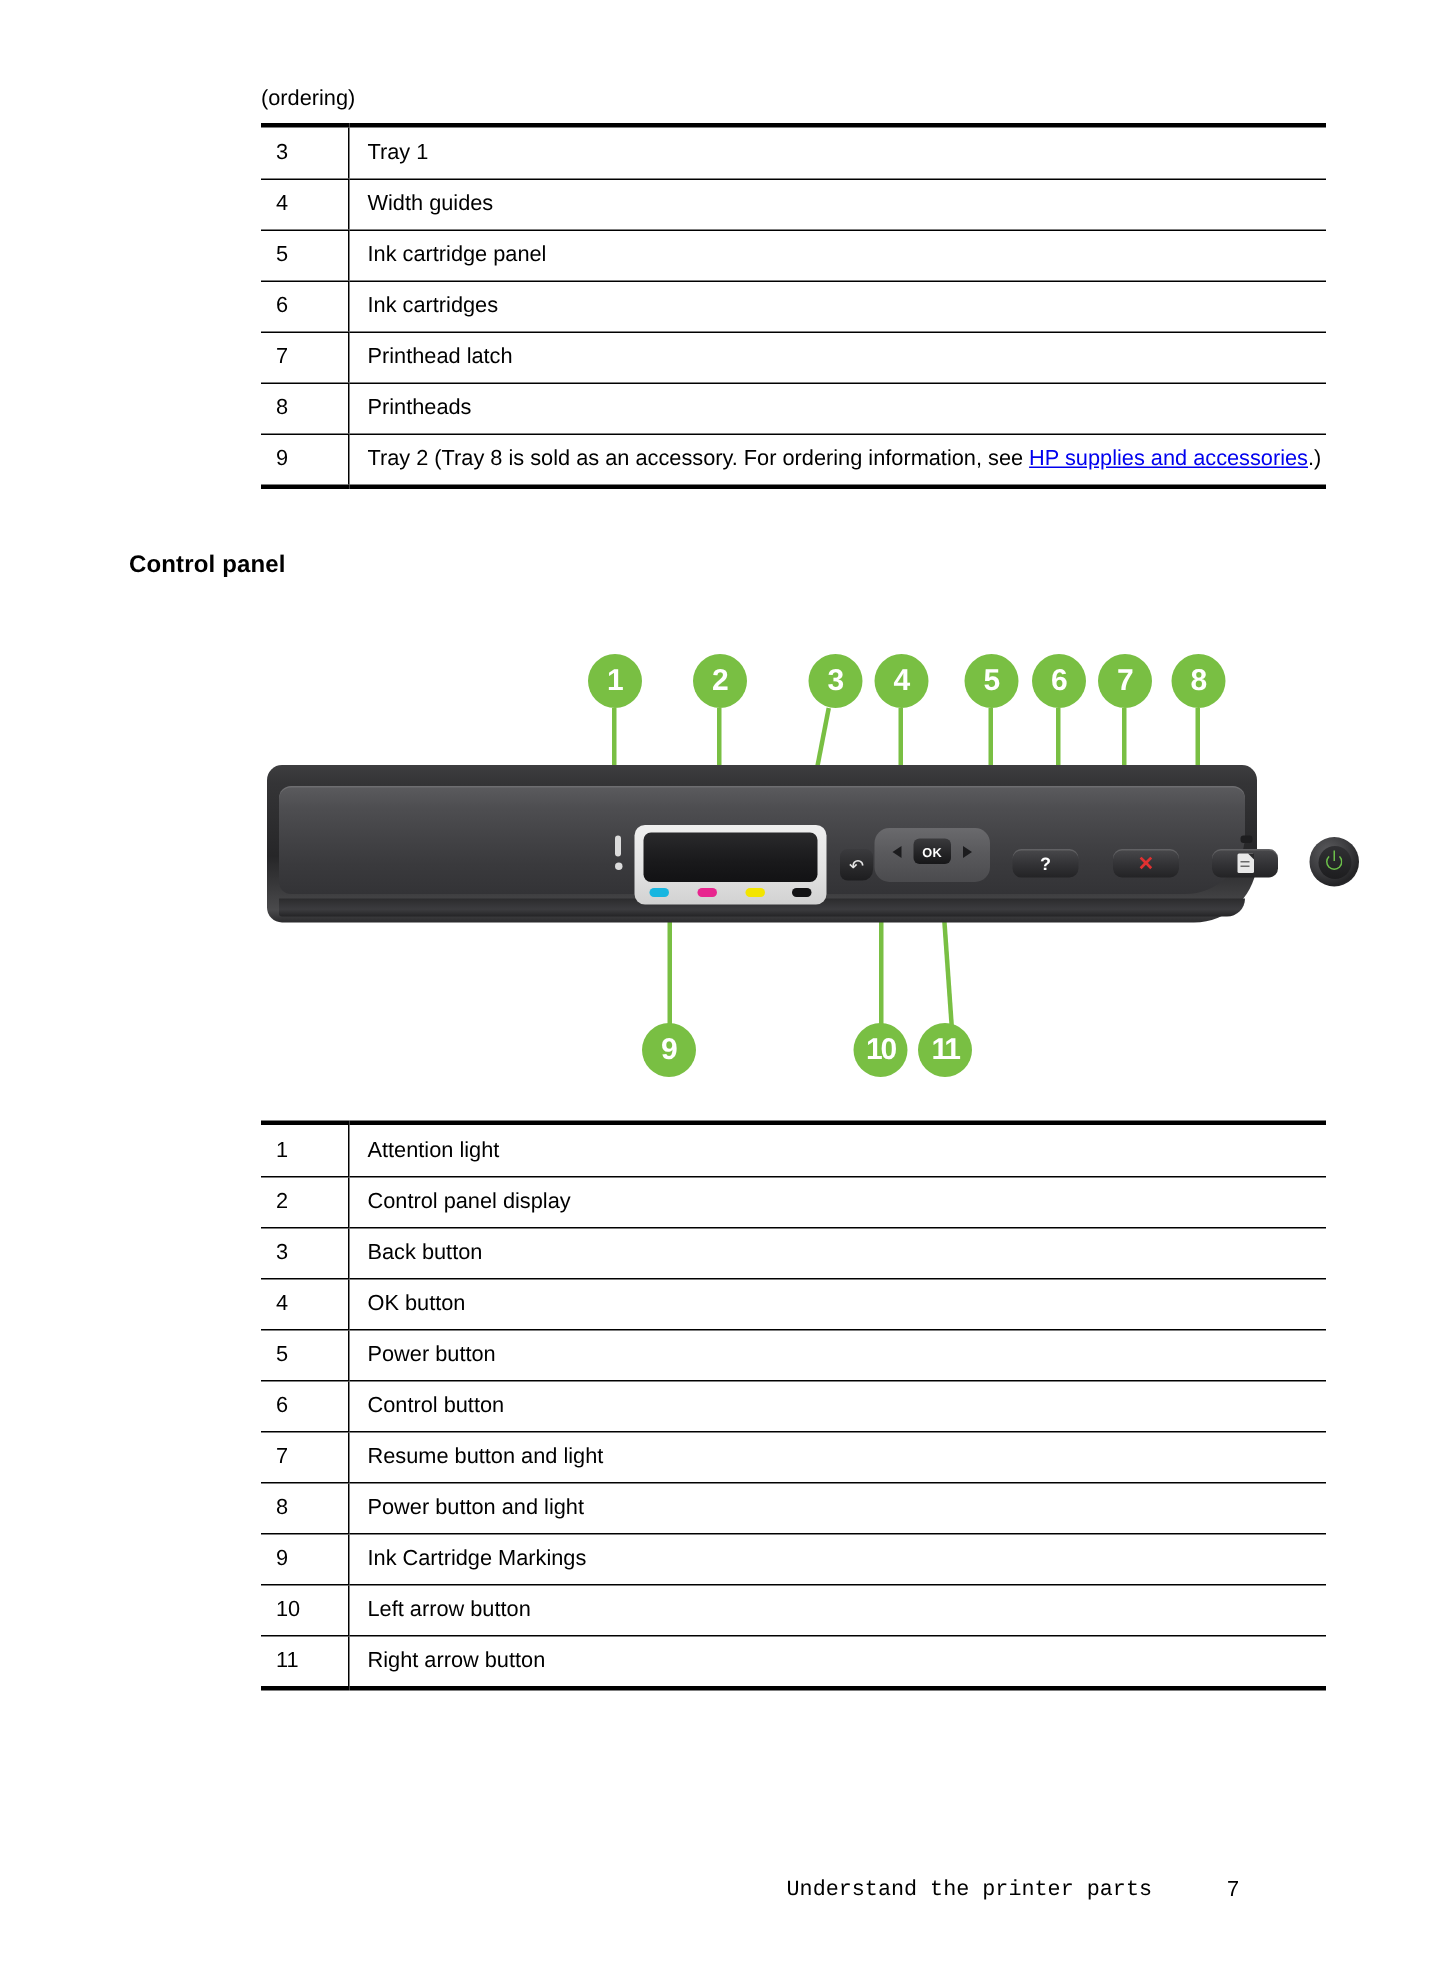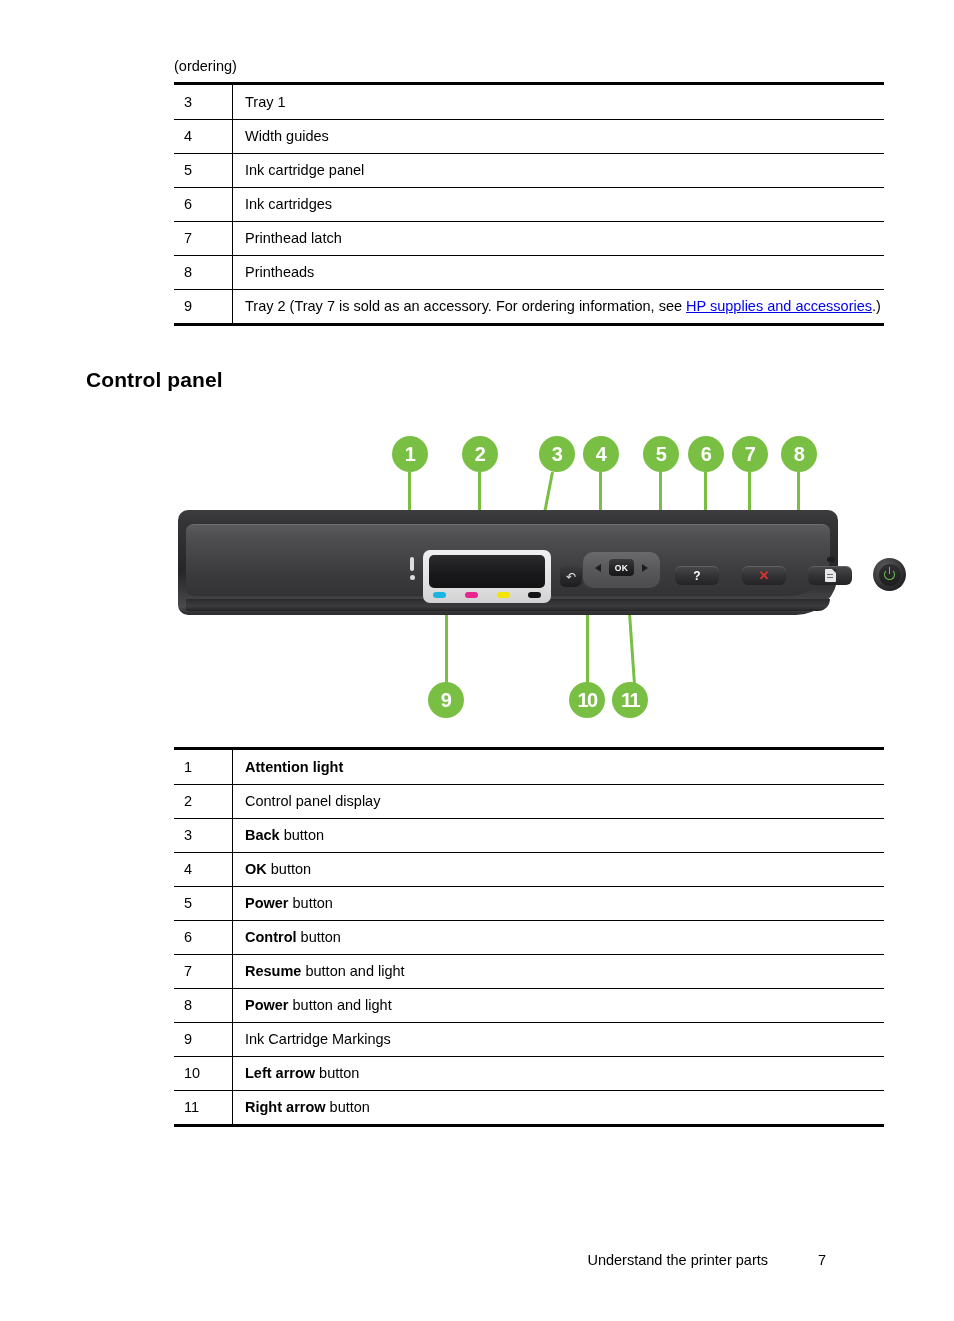--- a/index.html
+++ b/index.html
@@ -55,34 +55,34 @@
   .doc-table td.num {
     width: 48px;
     padding-left: 10px;
     padding-right: 0;
     text-align: left;
   }
   .doc-table td.desc {
     border-left: 1px solid #000;
     padding-left: 12px;
   }
-  .doc-table b { font-weight: bold; }
+  .doc-table b { font-weight: normal; }
   .doc-table .lnk {
     text-decoration: underline;
   }
 
   #table-parts { left: 174px; top: 82px; width: 710px; }
   #table-panel { left: 174px; top: 747px; width: 710px; }
 
   
   .section-heading {
     position: absolute;
     left: 86px;
     top: 368px;
-    font-size: 21px;
+    font-size: 16px;
     font-weight: bold;
     letter-spacing: 0.1px;
   }
 
   
   #figure {
     position: absolute;
     left: 0;
     top: 410px;
     width: 954px;
@@ -368,20 +368,21 @@
     left: 0;
     top: 1252px;
     width: 954px;
     font-size: 14.5px;
   }
   .footer-label {
     position: absolute;
     right: 186px;
     top: 0;
     white-space: nowrap;
+    font-family: Liberation Mono, monospace;
   }
   .footer-page {
     position: absolute;
     right: 128px;
     top: 0;
   }
 </style>
 </head>
 <body>
 
@@ -410,21 +411,21 @@
       <tr>
         <td class="num">7</td>
         <td class="desc">Printhead latch</td>
       </tr>
       <tr>
         <td class="num">8</td>
         <td class="desc">Printheads</td>
       </tr>
       <tr>
         <td class="num">9</td>
-        <td class="desc"><span>Tray 2 (Tray 7 is sold as an accessory. For ordering information, see </span><a class="lnk" href="#">HP supplies and accessories</a><span>.)</span></td>
+        <td class="desc"><span>Tray 2 (Tray 8 is sold as an accessory. For ordering information, see </span><a class="lnk" href="#">HP supplies and accessories</a><span>.)</span></td>
       </tr>
     </tbody>
   </table>
 
   <div class="section-heading">Control panel</div>
 
   <div id="figure">
 
     <div class="callout" style="left:392px; top:26px;">1</div>
     <div class="callout" style="left:462px; top:26px;">2</div>

